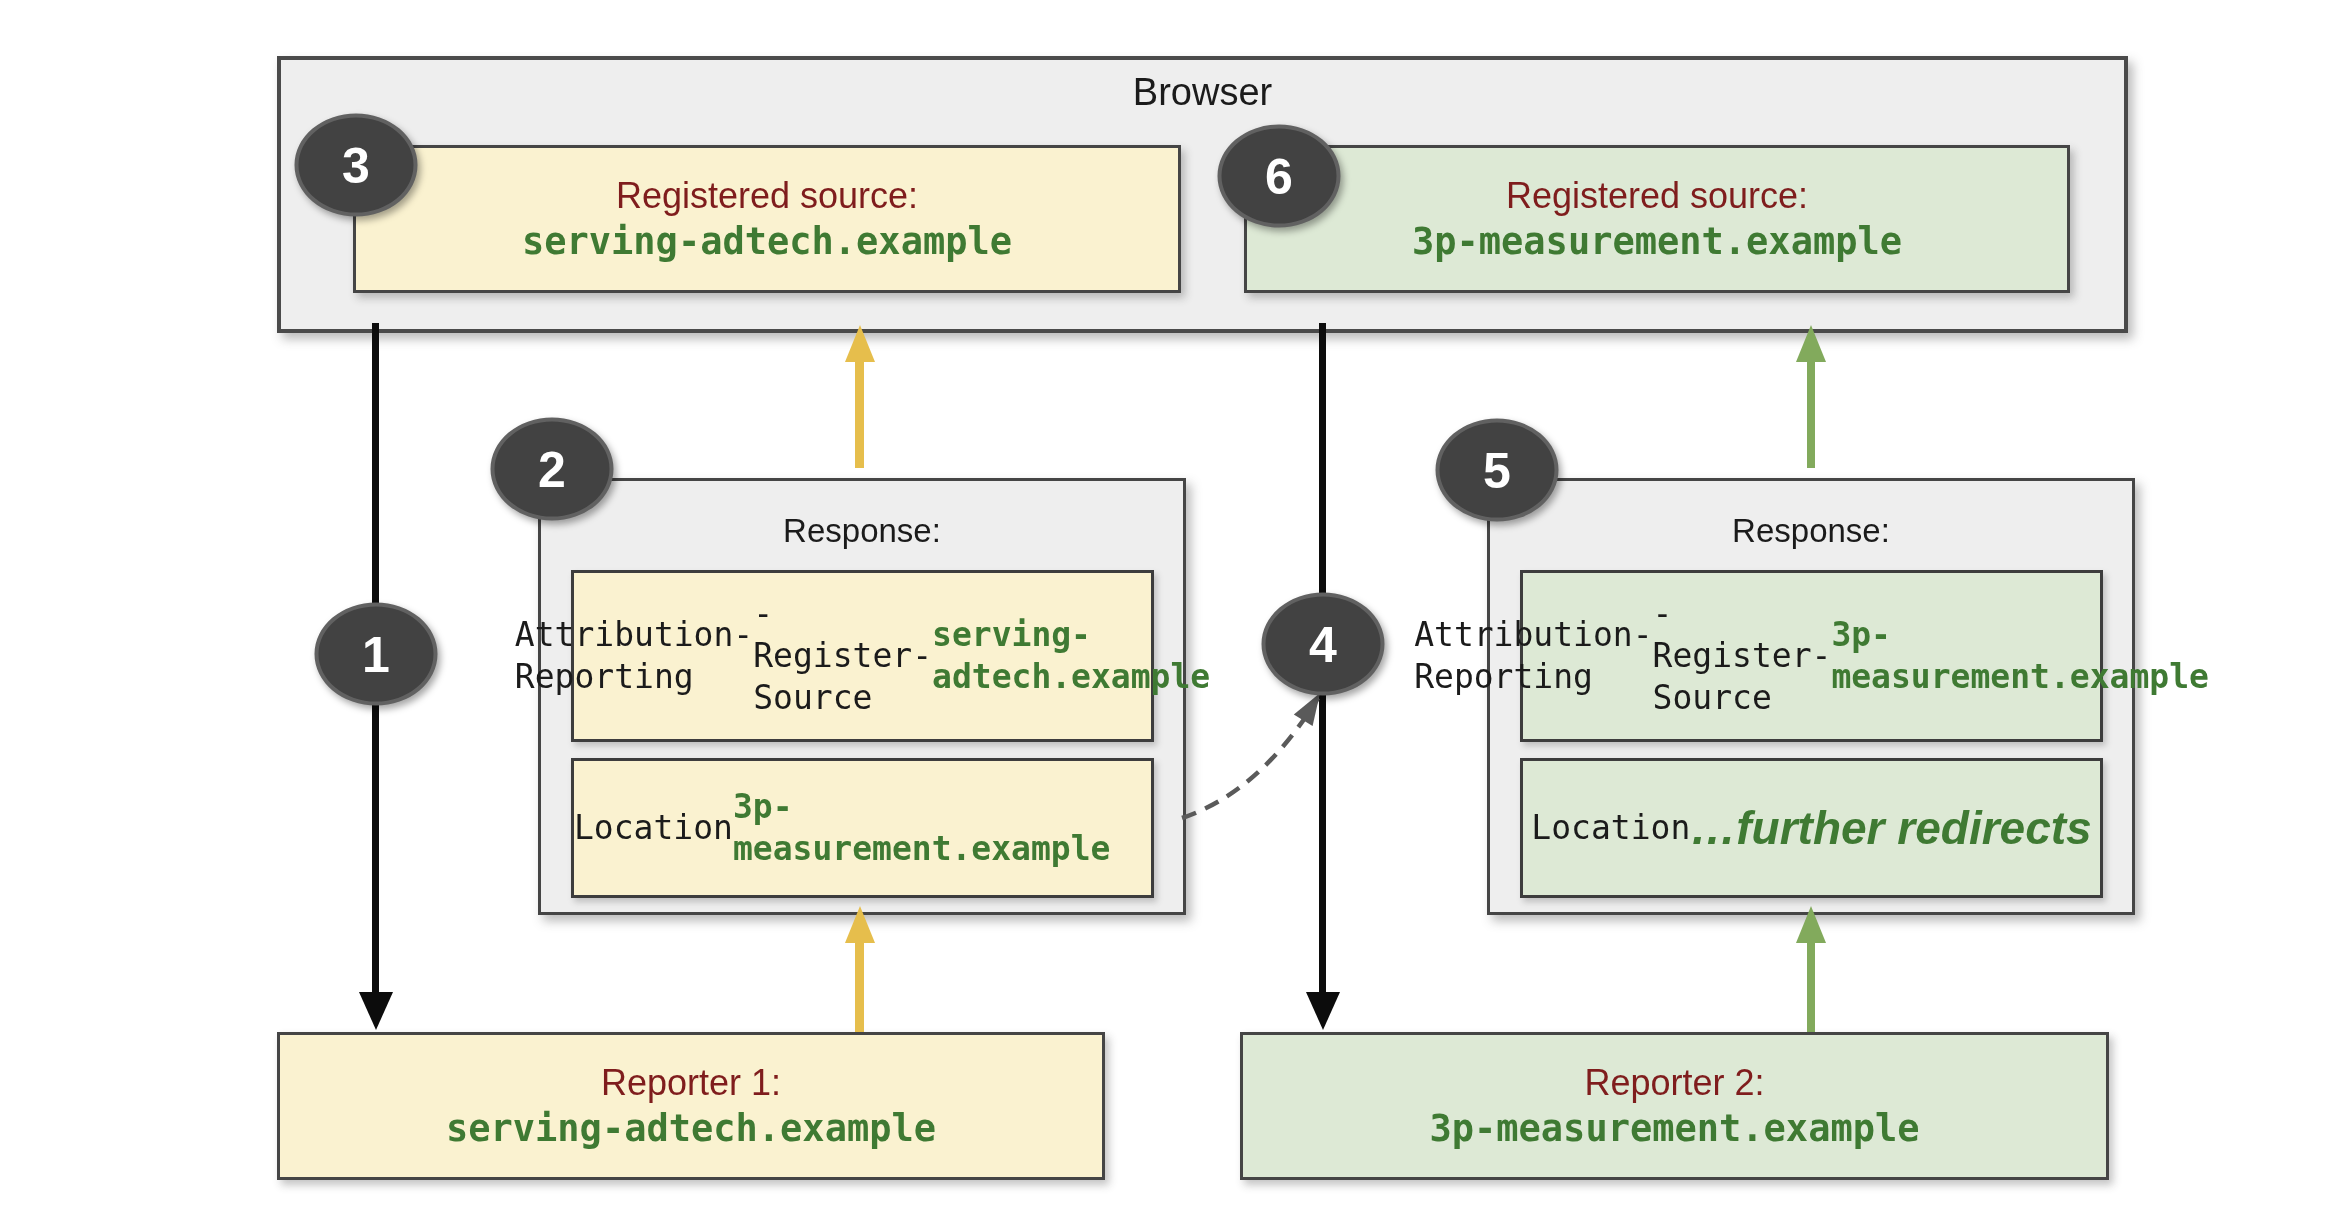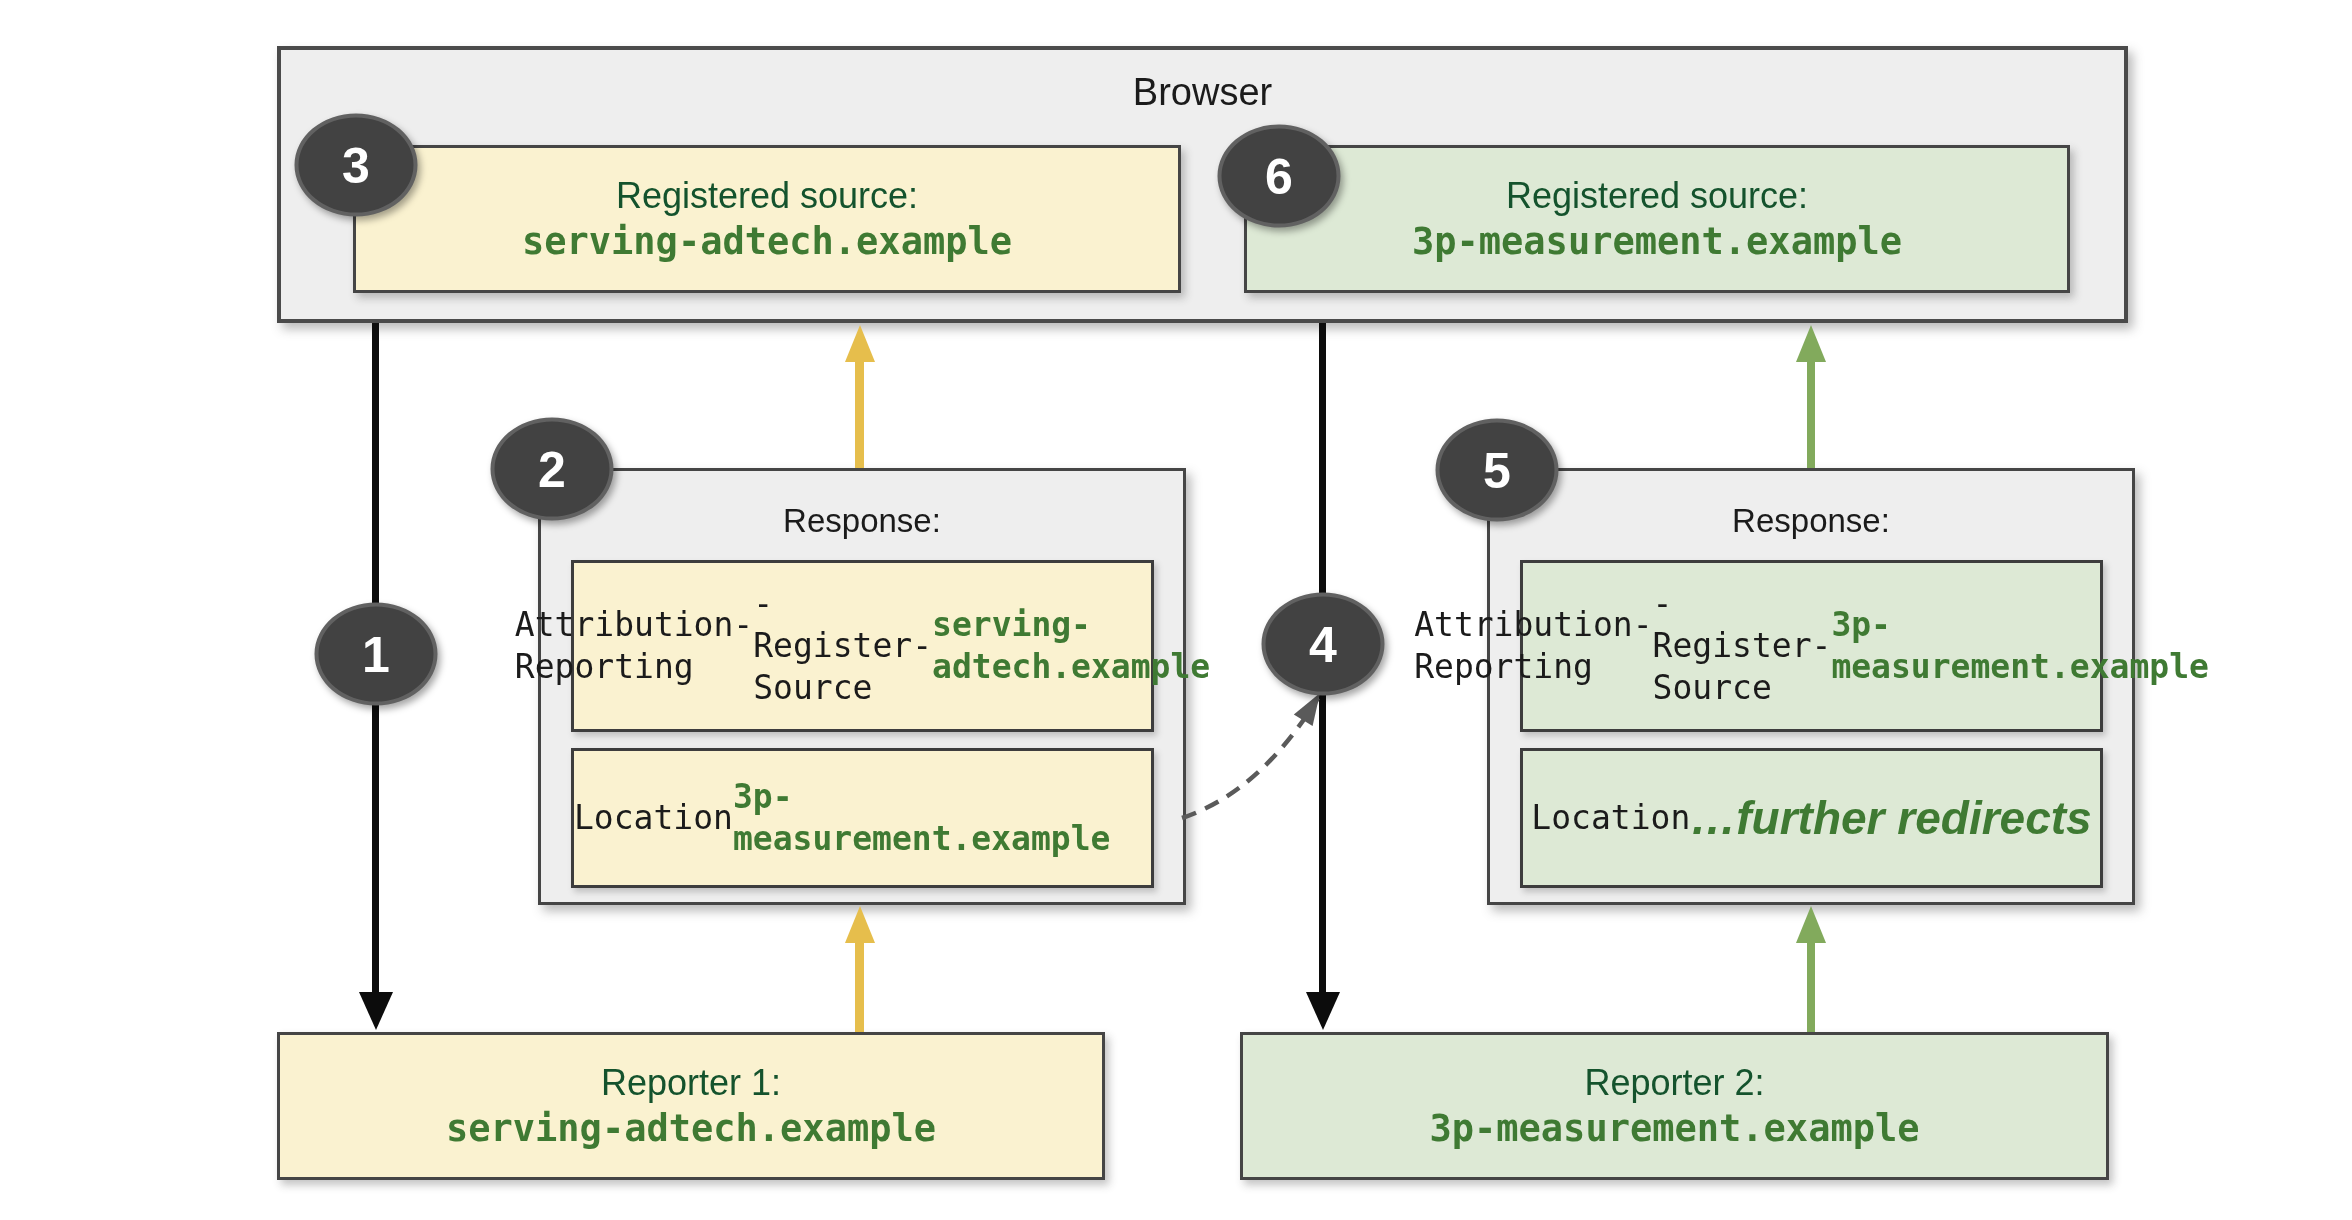--- a/index.html
+++ b/index.html
@@ -1,29 +1,29 @@
 <!DOCTYPE html>
 <html><head>
 <meta charset="utf-8">
 <style>
   html,body{margin:0;padding:0;background:#ffffff;}
   #canvas{position:relative;width:2352px;height:1220px;background:#ffffff;overflow:hidden;
           font-family:"Liberation Sans",sans-serif;padding-left:6px;}
-  .box{position:absolute;box-sizing:border-box;}
+  .box{position:absolute;box-sizing:border-box;margin-top:10px;}
   .gray-box{background:#EEEEEE;border:4px solid #4A4A4A;box-shadow:5px 6px 10px rgba(60,60,60,.35);}
   .panel{background:#EEEEEE;border:3px solid #454545;box-shadow:5px 6px 10px rgba(60,60,60,.35);}
   .yellow{background:#FAF2D0;}
   .green{background:#DDE9D5;}
   .sub-box{position:absolute;box-sizing:border-box;border:3px solid #3D3D3D;
            display:flex;flex-direction:row;align-items:center;justify-content:center;
            box-shadow:3px 4px 6px rgba(60,60,60,.25);}
   .big-card{position:absolute;box-sizing:border-box;border:3px solid #454545;
             display:flex;flex-direction:column;align-items:center;justify-content:center;
             box-shadow:4px 5px 8px rgba(60,60,60,.3);}
-  .label-sans{font-size:36px;line-height:45px;color:#14532d;}
+  .label-sans{font-size:36px;line-height:45px;color:#7f1d1d;}
   .domain-mono{font-family:"DejaVu Sans Mono",monospace;font-weight:bold;font-size:37px;line-height:47px;color:#3F7A33;}
   .mono-sm{font-family:"DejaVu Sans Mono",monospace;font-size:33px;line-height:42px;color:#1B1B1B;}
   .mono-sm-green{font-family:"DejaVu Sans Mono",monospace;font-weight:bold;font-size:33px;line-height:42px;color:#3F7A33;}
   .italic-green{font-style:italic;font-weight:bold;font-size:46px;line-height:44px;color:#3F7A33;}
   .browser-title{position:absolute;left:277px;top:70px;width:1851px;text-align:center;
                  font-size:38px;line-height:44px;color:#1B1B1B;}
   .resp-header{position:absolute;width:100%;top:30px;text-align:center;font-size:33px;line-height:40px;color:#1B1B1B;}
   .badge{position:absolute;width:115px;height:95px;border-radius:50%;
          background:#424242;border:4px solid #616161;
          transform:translate(-50%,-50%);display:flex;align-items:center;justify-content:center;

